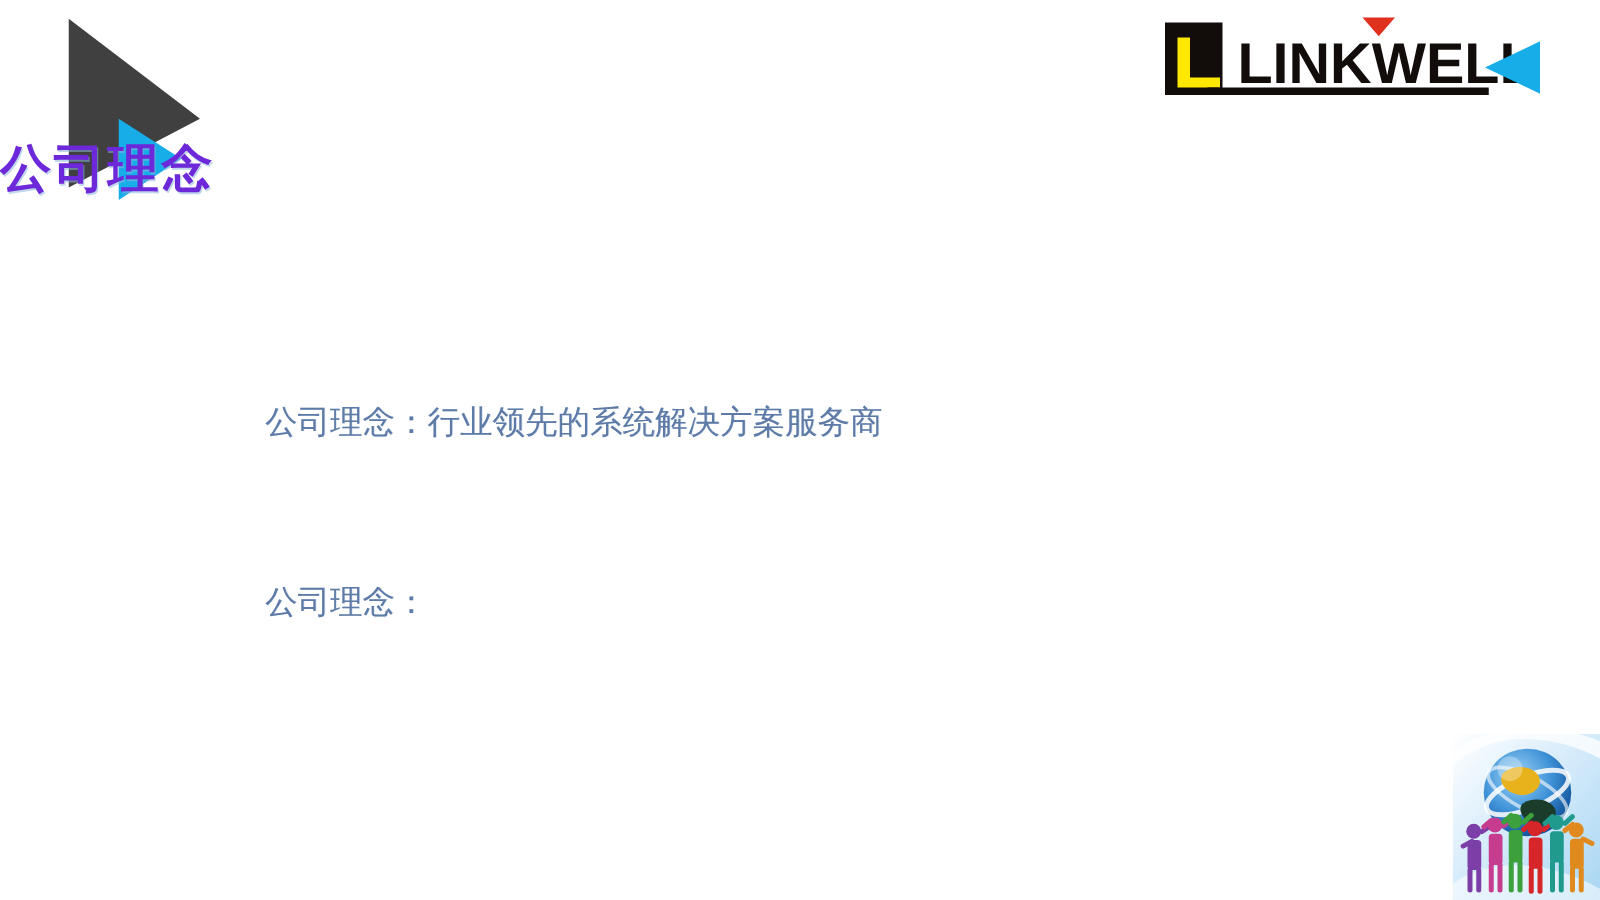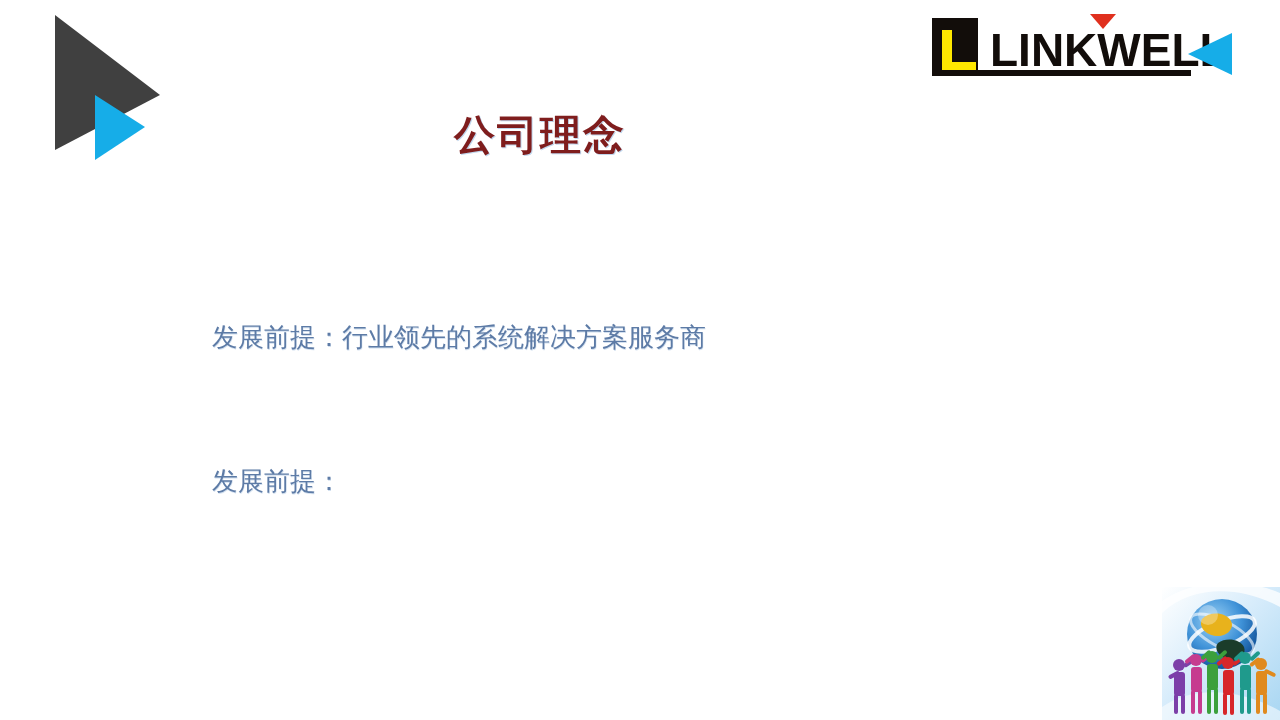--- a/index.html
+++ b/index.html
@@ -38,26 +38,25 @@
     width: 312px;
     height: 82px;
   }
 
   
   #title {
     position: absolute;
     left: 0;
     top: 108px;
     width: 1080px;
-    text-align: center;
     font-family: "DejaVu Sans", "Liberation Sans", sans-serif;
     font-weight: bold;
     font-size: 41px;
     letter-spacing: 2px;
-    color: #7f1d1d;
+    color: #6d28d9;
     text-shadow: 1px 1px 0 rgba(140,180,220,0.55);
   }
 
   
   #body-block {
     position: absolute;
     left: 212px;
     top: 218px;
     width: 900px;
     color: #5d7ba6;
@@ -107,22 +106,22 @@
 
       <rect x="38" y="62" width="225" height="6" fill="#120d0a"></rect>
 
       <polygon points="304,25 304,67 260,46" fill="#16ade8"></polygon>
     </svg>
   </div>
 
   <div id="title">公司理念</div>
 
   <div id="body-block">
-    <div class="line">发展前提：行业领先的系统解决方案服务商</div>
-    <div class="line">发展前提：</div>
+    <div class="line">公司理念：行业领先的系统解决方案服务商</div>
+    <div class="line">公司理念：</div>
     
     
     
     
     
     
   </div>
 
   <div id="teamwork-pic">
     <svg width="118" height="133" viewBox="0 0 118 133">

